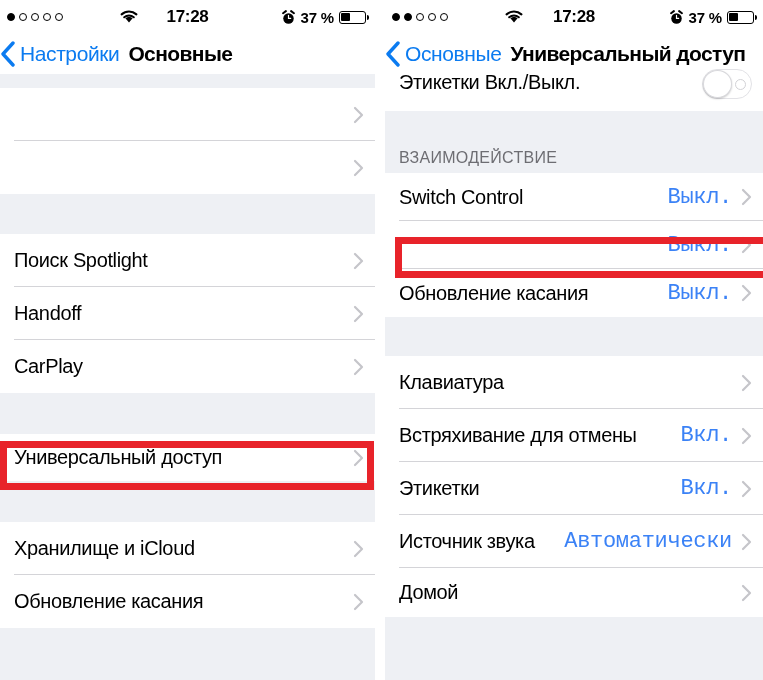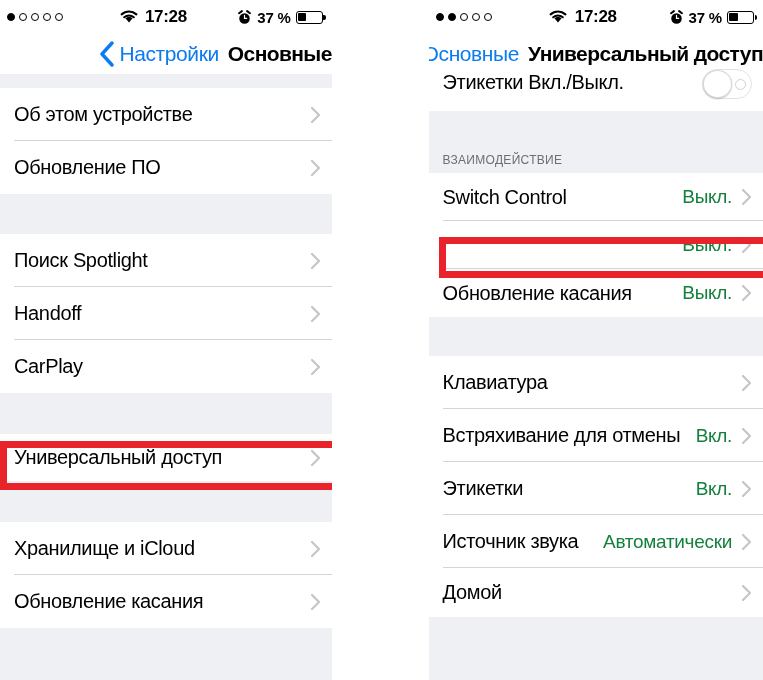--- a/index.html
+++ b/index.html
@@ -12,21 +12,20 @@
     height: 680px;
     font-family: "Liberation Sans", "DejaVu Sans", sans-serif;
     -webkit-font-smoothing: antialiased;
     overflow: hidden;
   }
   .screens {
     display: flex;
     width: 763px;
     height: 578px;
     background: #ffffff;
-    gap: 44px;
   }
   .phone {
     position: relative;
     height: 680px;
     background: #ffffff;
     overflow: hidden;
   }
   .phone.left  { width: 375px; }
   .phone.gap   { width: 10px; background:#ffffff; }
   .phone.right { width: 378px; }
@@ -96,24 +95,23 @@
     background:#000;
     border-radius:1px;
   }
 
   
   .navbar {
     height: 40px;
     display:flex;
     align-items:center;
     background:#ffffff;
-    padding-left: 8px;
+    padding-left: 0;
     overflow:hidden;
     white-space:nowrap;
-    justify-content:flex-end;
   }
   .back-chevron {
     width: 16px; height: 26px;
     flex: none;
     margin-right: 4px;
   }
   .back-label {
     color:#0b7bf0;
     font-size: 21px;
     letter-spacing:-0.4px;
@@ -144,23 +142,24 @@
     letter-spacing:-0.35px;
     white-space:nowrap;
   }
   .row-right {
     margin-left:auto;
     display:flex;
     align-items:center;
     gap: 9px;
   }
   .row-value {
-    font-size: 19px;
-    color:#15803d;
+    font-size: 22px;
+    color:#3b82f6;
     letter-spacing:-0.3px;
+    font-family:Liberation Mono, monospace;
   }
   .chev {
     width: 11px; height: 18px;
     flex:none;
     display:block;
   }
   .divider {
     position:absolute;
     left: 14px; right: 0;
     bottom: 0;
@@ -169,21 +168,21 @@
   }
 
   .section-header {
     display:flex;
     align-items:flex-end;
     padding: 0 0 6px 14px;
     background:#eef0f4;
     box-sizing:border-box;
   }
   .section-header span {
-    font-size: 12px;
+    font-size: 16px;
     color:#6d6d72;
     letter-spacing: 0.3px;
   }
 
   
   .toggle {
     position:relative;
     width: 50px; height: 30px;
     border-radius: 16px;
     background:#ffffff;
@@ -260,30 +259,28 @@
       <span class="back-label">Настройки</span>
       <span class="nav-title">Основные</span>
     </div>
 
     <div class="content" style="height:606px">
 
       <div class="spacer" style="height:14px"></div>
 
       <div class="group">
         <div class="row" style="height:53px">
-          <span class="row-label">Об этом устройстве</span>
-          <div class="row-right">
-            <svg class="chev" viewBox="0 0 11 18">
-                <path d="M2 2 L9 9 L2 16" stroke="#c5c5ca" stroke-width="2.2" fill="none" stroke-linecap="round" stroke-linejoin="round"></path>
-              </svg>
-          </div>
-          <div class="divider"></div>
-        </div>
-        <div class="row" style="height:53px">
-          <span class="row-label">Обновление ПО</span>
+          <div class="row-right">
+            <svg class="chev" viewBox="0 0 11 18">
+                <path d="M2 2 L9 9 L2 16" stroke="#c5c5ca" stroke-width="2.2" fill="none" stroke-linecap="round" stroke-linejoin="round"></path>
+              </svg>
+          </div>
+          <div class="divider"></div>
+        </div>
+        <div class="row" style="height:53px">
           <div class="row-right">
             <svg class="chev" viewBox="0 0 11 18">
                 <path d="M2 2 L9 9 L2 16" stroke="#c5c5ca" stroke-width="2.2" fill="none" stroke-linecap="round" stroke-linejoin="round"></path>
               </svg>
           </div>
         </div>
       </div>
 
       <div class="spacer" style="height:40px"></div>
 

